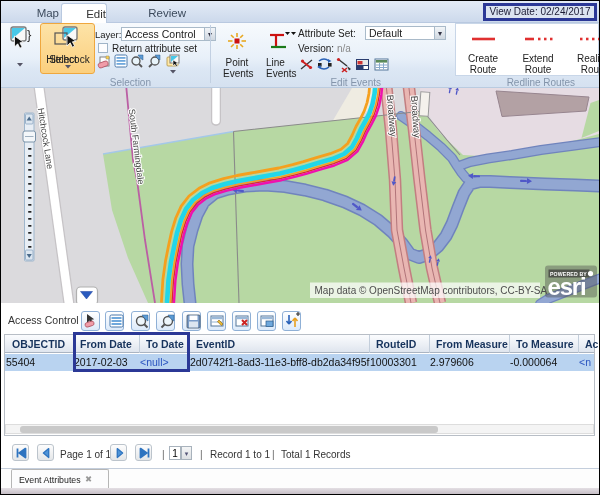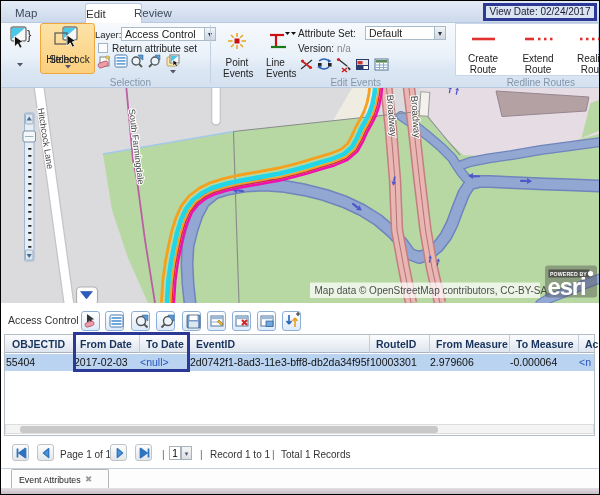--- a/index.html
+++ b/index.html
@@ -1,38 +1,38 @@
 <!DOCTYPE html>
 <html><head><meta charset="utf-8"><style>
 *{margin:0;padding:0;box-sizing:border-box}
 body{width:600px;height:495px;font-family:"Liberation Sans",sans-serif;background:#fff;position:relative;overflow:hidden}
 .frame{position:absolute;left:0;top:0;width:600px;height:495px;border:1px solid #000}
 .abs{position:absolute}
 .tabbar{left:1px;top:1px;width:598px;height:22px;background:linear-gradient(#e3ebf6,#ccd9ec);border-bottom:1px solid #b9c9e0}
-.tab{position:absolute;top:2px;height:20px;line-height:20px;font-size:11.5px;color:#3c4a5c;text-align:left}
+.tab{position:absolute;top:2px;height:20px;line-height:20px;font-size:11.5px;color:#3c4a5c;text-align:right}
 .tab.active{background:#ffffff;border:1px solid #b9c9e0;border-bottom:none;border-radius:3px 3px 0 0;color:#333}
 .viewdate{position:absolute;right:2px;top:2px;width:114px;height:18px;border:3px solid #2b3896;background:#dbe4f1;font-size:10px;line-height:12px;text-align:center;color:#1a1a33;white-space:nowrap;overflow:hidden}
 .ribbon{left:1px;top:23px;width:598px;height:65px;background:linear-gradient(#f7fafd 0%,#e8f0f9 55%,#dce7f4 72%,#d5e1f0 100%);border-bottom:1px solid #b9cbe0}
 .grplabel{position:absolute;top:54px;font-size:10px;color:#8495ab;text-align:right;white-space:nowrap}
 .vsep{position:absolute;top:2px;height:58px;width:1px;background:#c2d0e2}
 .rfield{position:absolute;font-size:10px;color:#222}
 .combo{position:absolute;background:#fff;border:1px solid #a9bac9;height:14px;font-size:10.5px;color:#222;padding:1px 3px;line-height:11px;white-space:nowrap}
 .combobtn{position:absolute;width:12px;height:14px;background:linear-gradient(#f2f5f8,#cfd7e0);border:1px solid #a9bac9;text-align:center;line-height:13px;font-size:8px;color:#334}
 .checkbox{position:absolute;width:10px;height:10px;background:#fdfdfe;border:1px solid #9fb4c8}
 .icbtn{position:absolute;width:19px;height:20px;border:1px solid #8fb0d6;border-radius:3px;background:linear-gradient(#ffffff,#dceafa)}
 .pagebtn{position:absolute;width:17px;height:17px;border:1px solid #bcc4cc;border-radius:3px;background:linear-gradient(#fdfdfd,#e4e6e8)}
 .ptext{position:absolute;font-size:10px;color:#333}
 .hdrcell{position:absolute;top:0;height:18px;border-right:1px solid #c3cedb;font-size:10.5px;font-weight:bold;color:#17335c;line-height:18px;padding-left:6px;overflow:hidden;white-space:nowrap}
 .rowcell{position:absolute;top:0;height:17px;font-size:10.5px;color:#111;line-height:17px;overflow:hidden;white-space:nowrap}
 </style></head>
 <body>
 <div class="frame"></div>
 <div class="abs tabbar">
  <div class="tab" style="left:14px;width:44px">Map</div>
- <div class="tab active" style="left:84px;width:57px">Edit</div>
+ <div class="tab active" style="left:60px;width:46px">Edit</div>
  <div class="tab" style="left:133px;width:52px">Review</div>
  <div class="viewdate">View Date: 02/24/2017</div>
 </div>
 <div class="abs ribbon">
  <div class="abs" style="left:39px;top:0px;width:55px;height:51px;background:linear-gradient(#fde3a7,#fbcf7e);border:1.6px solid #efa73e;border-radius:3px"></div>
  <div class="abs" style="left:454px;top:0;width:144px;height:53px;background:#fff;border:1px solid #c8d6e8"></div>
  <svg class="abs" style="left:0;top:0" width="598" height="65" viewBox="0 0 598 65" xmlns="http://www.w3.org/2000/svg">
 
 <g transform="translate(10,4)">
  <rect x="0" y="0" width="15" height="14" rx="2" fill="#f8f8f8" stroke="#7a7a7a" stroke-width="1.4"></rect>

